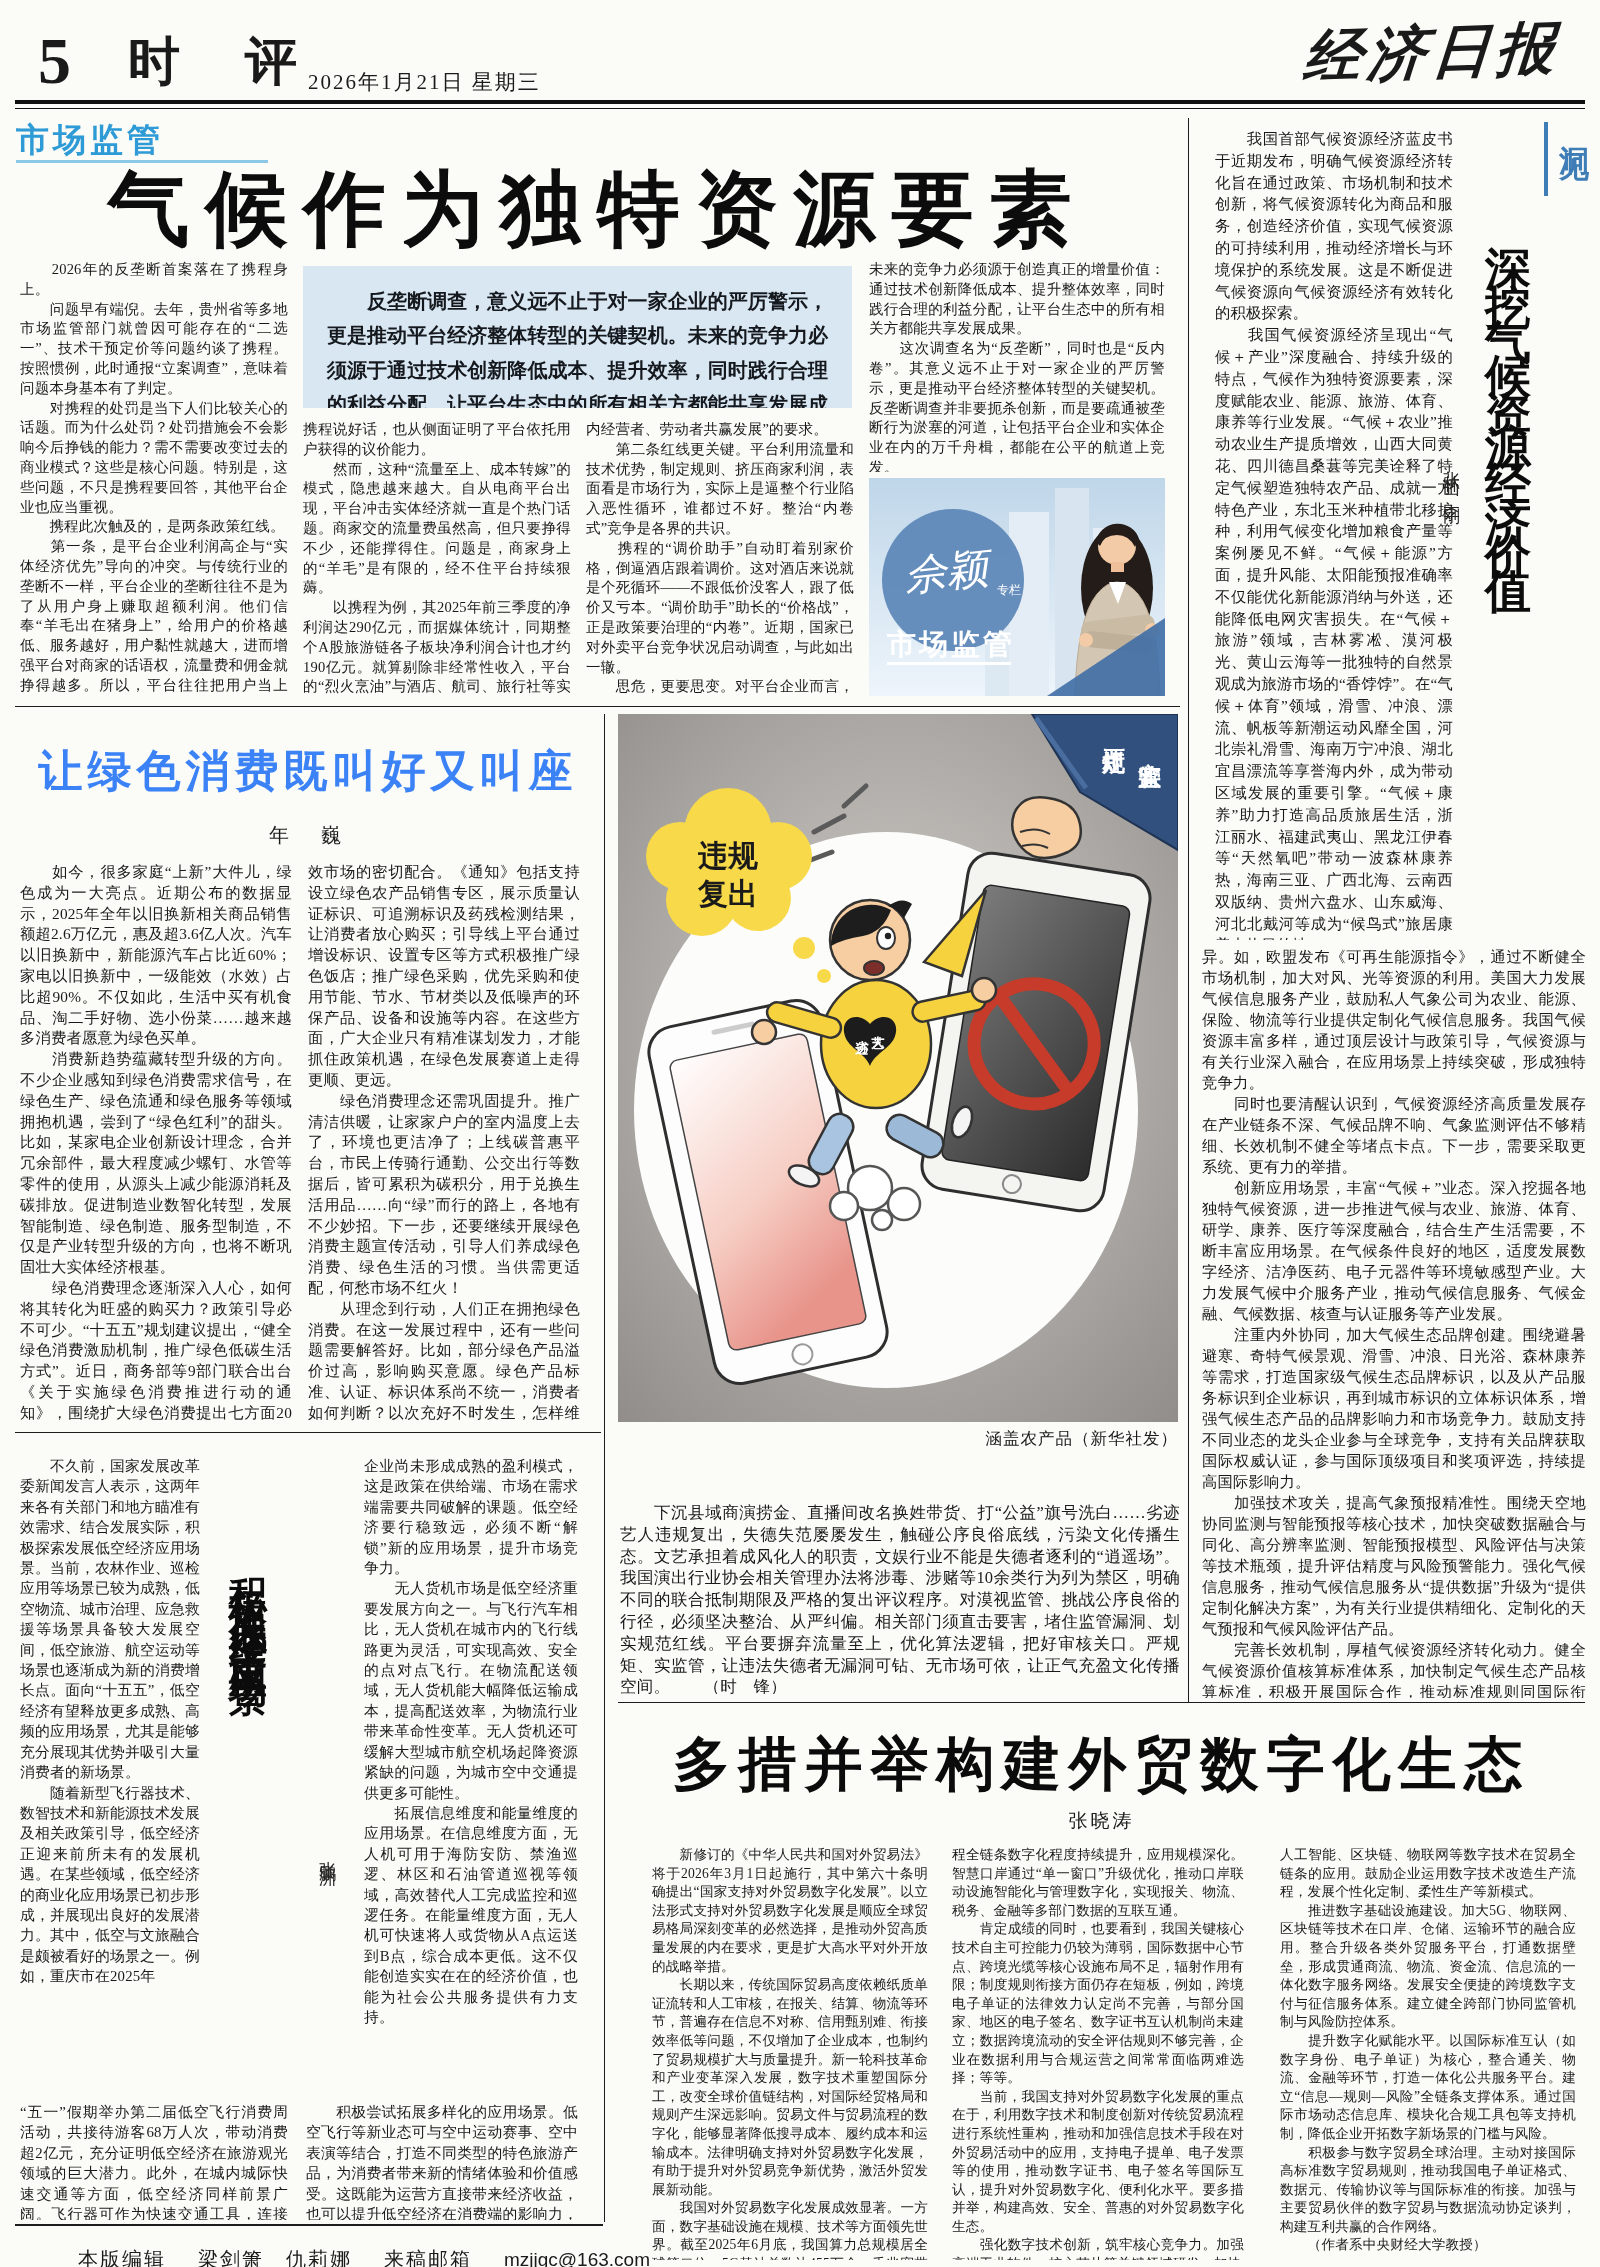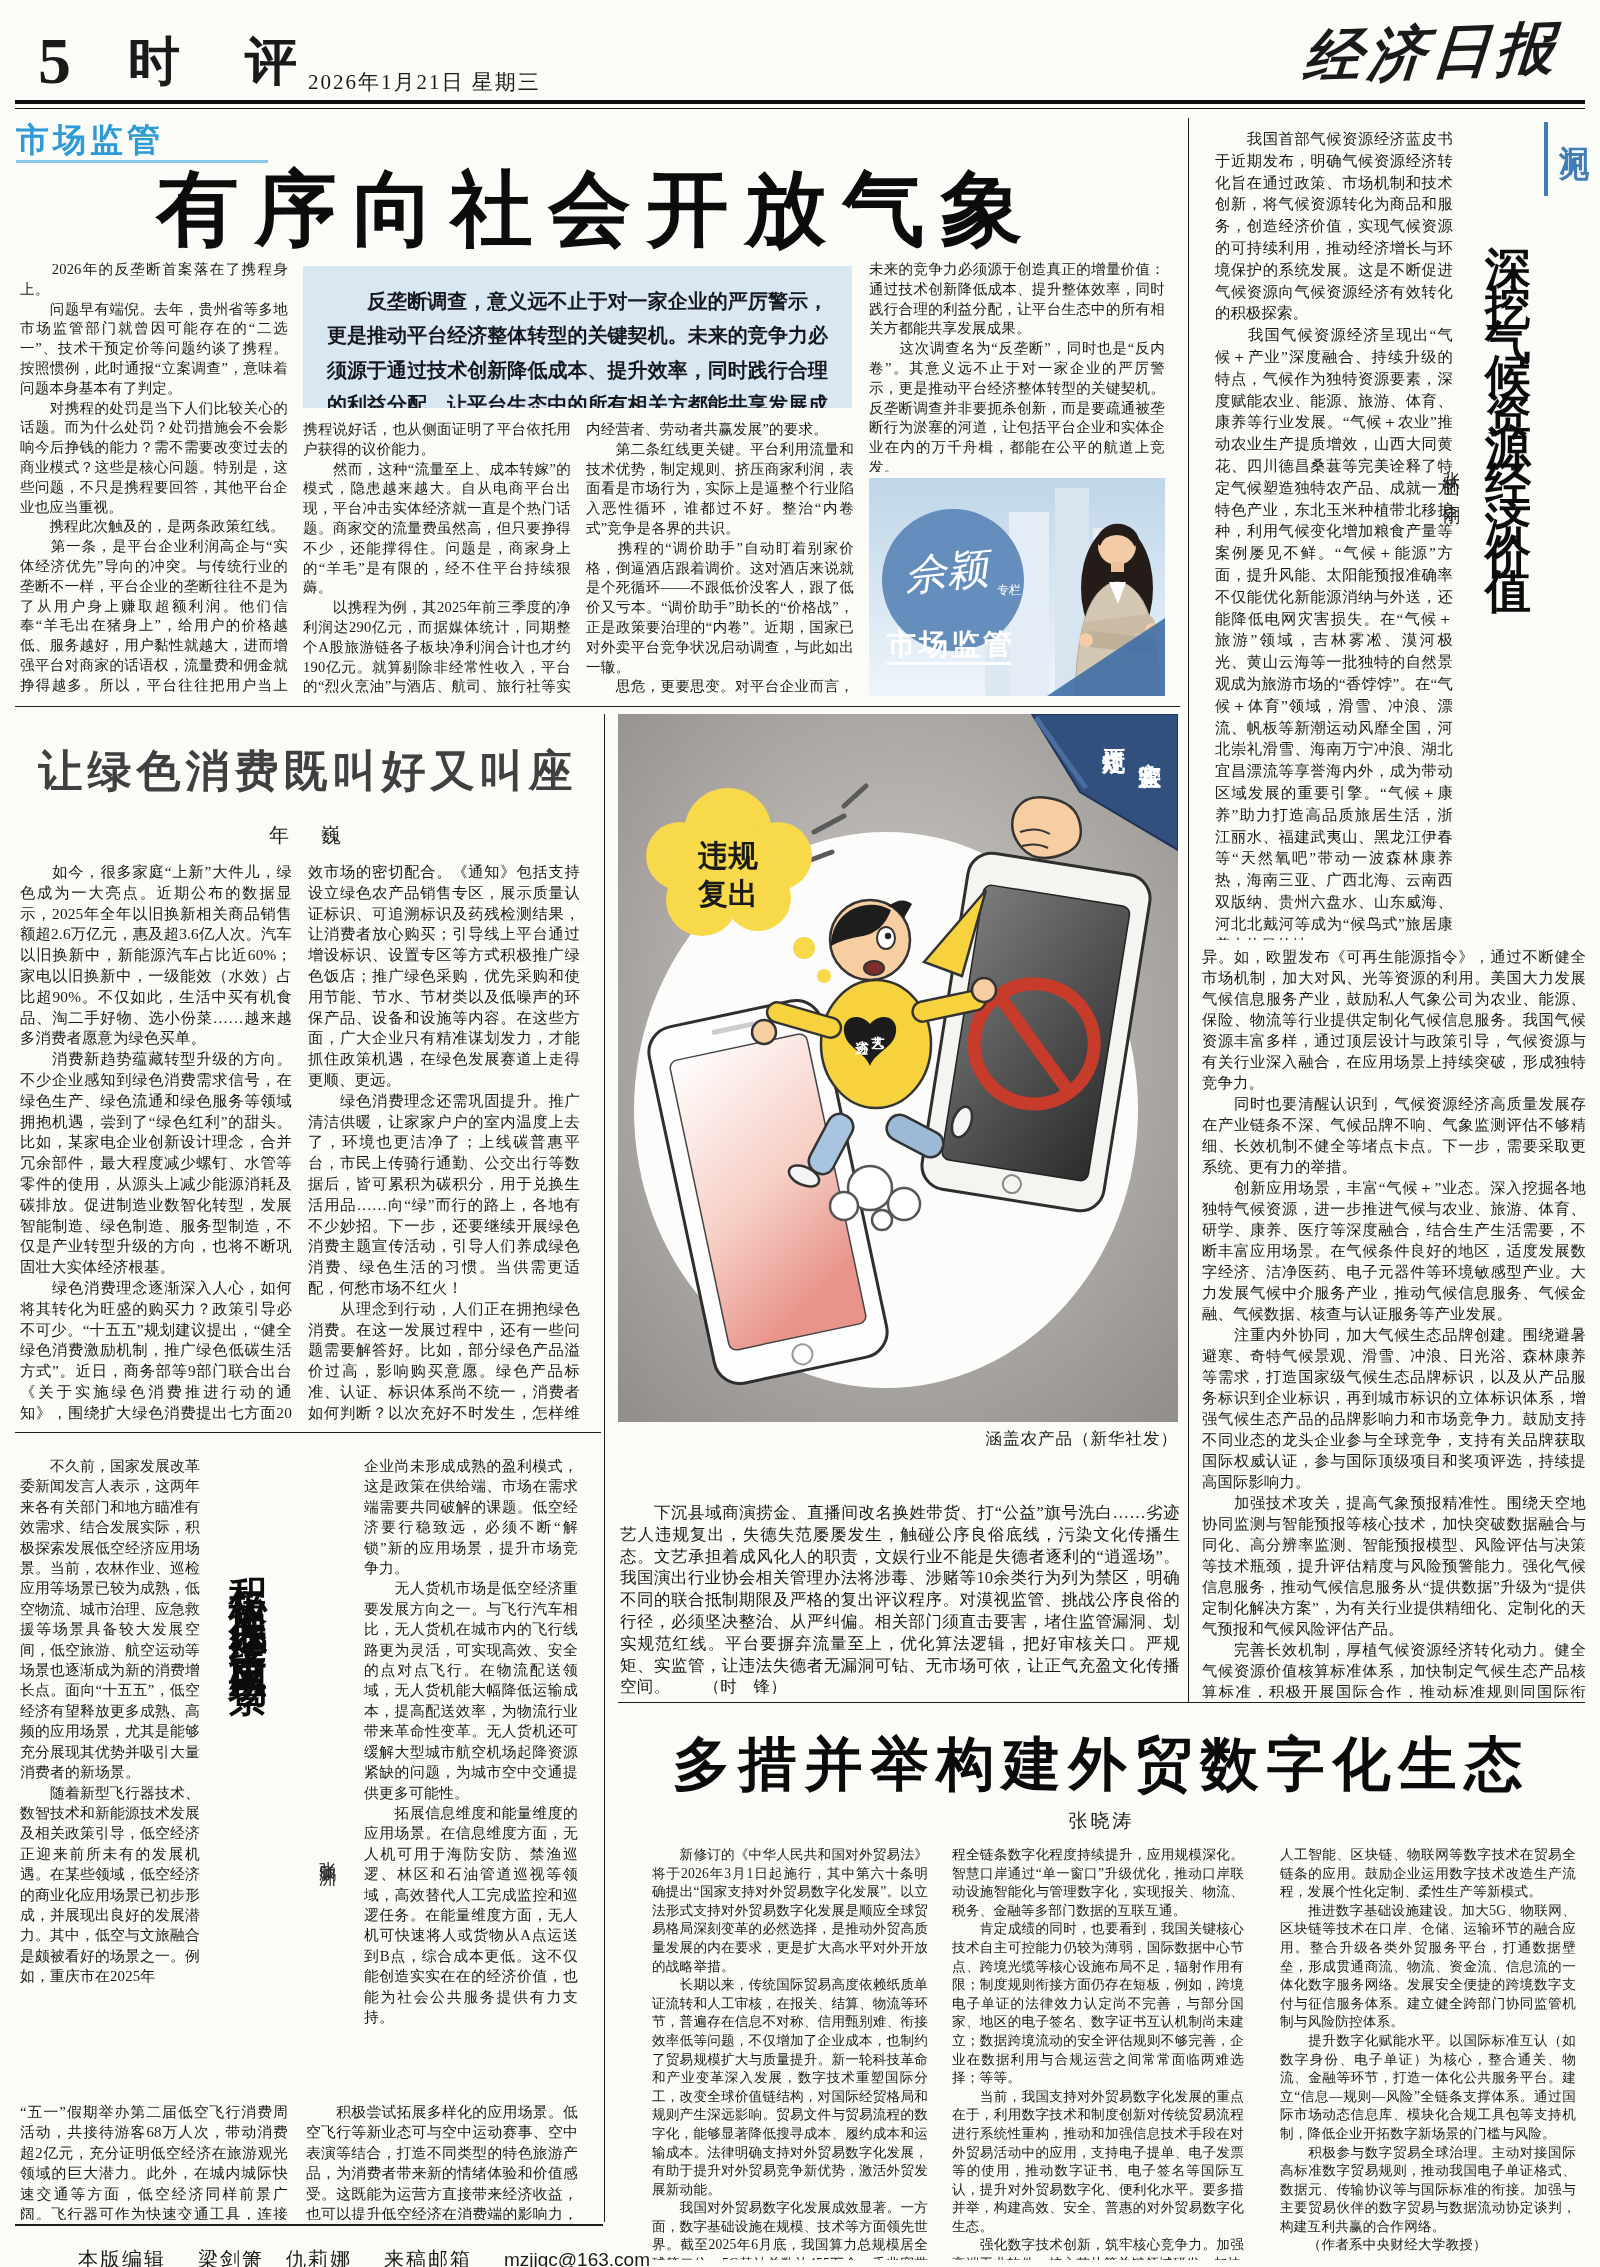--- a/index.html
+++ b/index.html
@@ -35,21 +35,21 @@
   .quote-box{
     background:#d9e7f3;padding:18px 24px;box-sizing:border-box;
     font-size:20px;font-weight:700;line-height:1.72;text-align:justify;
     white-space:pre-line;font-family:"Liberation Sans","DejaVu Sans",sans-serif;
     color:#15191e;overflow:hidden;
   }
   .body-top{font-size:14.5px;line-height:19.8px;}
   
   .headline-green{
     font-size:44px;font-weight:900;letter-spacing:5px;text-align:center;
-    white-space:nowrap;color:#404040;
+    white-space:nowrap;color:#3b82f6;
   }
   .author-line{font-size:20px;text-align:center;letter-spacing:6px;}
   .body-green{font-size:15.3px;line-height:20.8px;}
   
   .cartoon-credit{font-size:16.5px;text-align:right;letter-spacing:1px;}
   .headline-comeback{font-size:40px;font-weight:900;letter-spacing:6px;color:#0d0d0d;}
   .body-comeback{font-size:16.5px;line-height:21.8px;}
   
   .tag-dongjian{display:flex;align-items:flex-start;}
   .tag-bar{width:4px;height:74px;background:#3e7db6;margin-right:5px;}
@@ -92,21 +92,21 @@
     <span class="page-num">5</span>
   </div>
   <div class="abs section-title" style="left:128px;top:36px;">时 评</div>
   <div class="abs date-line" style="left:308px;top:68px;">2026年1月21日 星期三</div>
   <div class="abs masthead" style="right:40px;top:14px;">经济日报</div>
   <div class="abs rule-double" style="left:15px;top:100px;width:1570px;"></div>
 
   <div class="abs sans col-label" style="left:16px;top:118px;">市场监管</div>
   <div class="abs col-label-underline" style="left:16px;top:160px;width:252px;"></div>
 
-  <div class="abs sans headline-main" style="left:15px;top:168px;width:1165px;">有序向社会开放气象</div>
+  <div class="abs sans headline-main" style="left:15px;top:168px;width:1165px;">气候作为独特资源要素</div>
 
   <div class="abs col body-top" style="left:20px;top:260px;width:268px;height:436px;">　　2026年的反垄断首案落在了携程身上。
 　　问题早有端倪。去年，贵州省等多地市场监管部门就曾因可能存在的“二选一”、技术干预定价等问题约谈了携程。按照惯例，此时通报“立案调查”，意味着问题本身基本有了判定。
 　　对携程的处罚是当下人们比较关心的话题。而为什么处罚？处罚措施会不会影响今后挣钱的能力？需不需要改变过去的商业模式？这些是核心问题。特别是，这些问题，不只是携程要回答，其他平台企业也应当重视。
 　　携程此次触及的，是两条政策红线。
 　　第一条，是平台企业利润高企与“实体经济优先”导向的冲突。与传统行业的垄断不一样，平台企业的垄断往往不是为了从用户身上赚取超额利润。他们信奉“羊毛出在猪身上”，给用户的价格越低、服务越好，用户黏性就越大，进而增强平台对商家的话语权，流量费和佣金就挣得越多。所以，平台往往把用户当上帝，转头从商家身上多挣钱。当携程被调查时，还有不少用户因为“服务好”为</div>
   <div class="abs quote-box" style="left:303px;top:266px;width:549px;height:142px;">　　反垄断调查，意义远不止于对一家企业的严厉警示，更是推动平台经济整体转型的关键契机。未来的竞争力必须源于通过技术创新降低成本、提升效率，同时践行合理的利益分配，让平台生态中的所有相关方都能共享发展成果。</div>
   <div class="abs col body-top" style="left:303px;top:420px;width:268px;height:276px;">携程说好话，也从侧面证明了平台依托用户获得的议价能力。
 　　然而，这种“流量至上、成本转嫁”的模式，隐患越来越大。自从电商平台出现，平台冲击实体经济就一直是个热门话题。商家交的流量费虽然高，但只要挣得不少，还能撑得住。问题是，商家身上的“羊毛”是有限的，经不住平台持续狠薅。
 　　以携程为例，其2025年前三季度的净利润达290亿元，而据媒体统计，同期整个A股旅游链各子板块净利润合计也才约190亿元。就算剔除非经常性收入，平台的“烈火烹油”与酒店、航司、旅行社等实体企业的经营困境，对比依然刺眼，也不符合2025年中央经济工作会议强调的“推动平台企业和平台</div>

